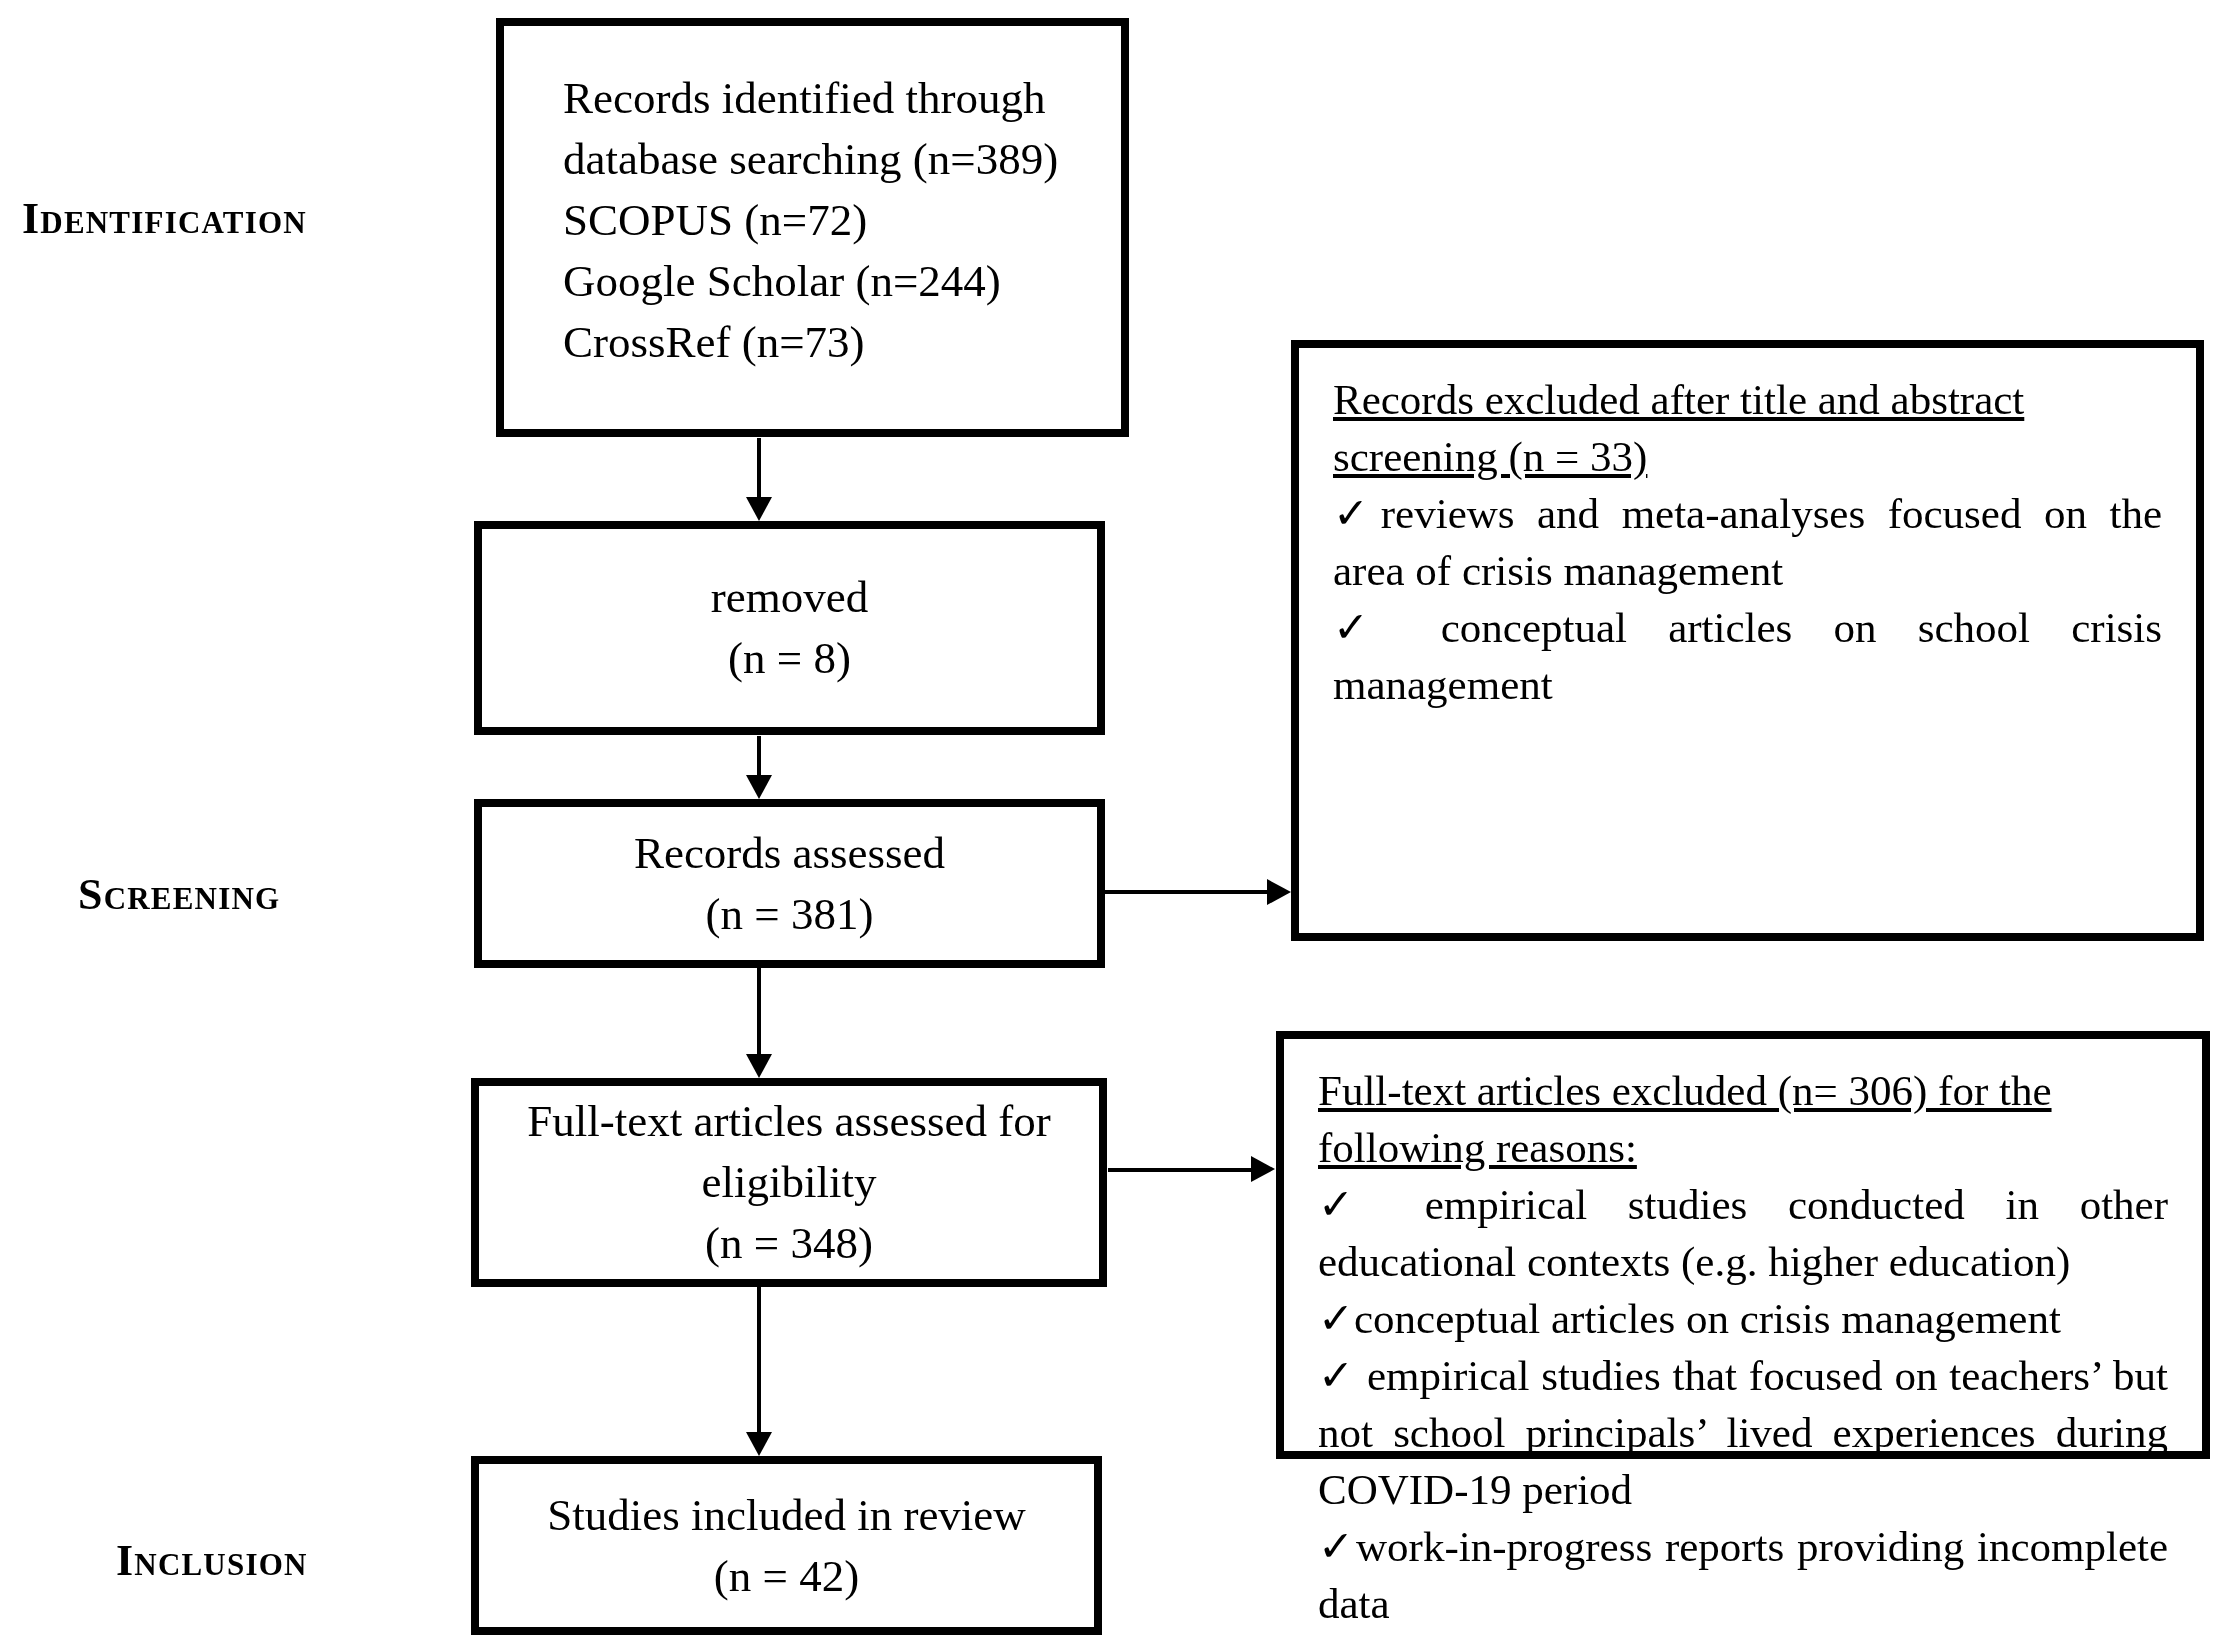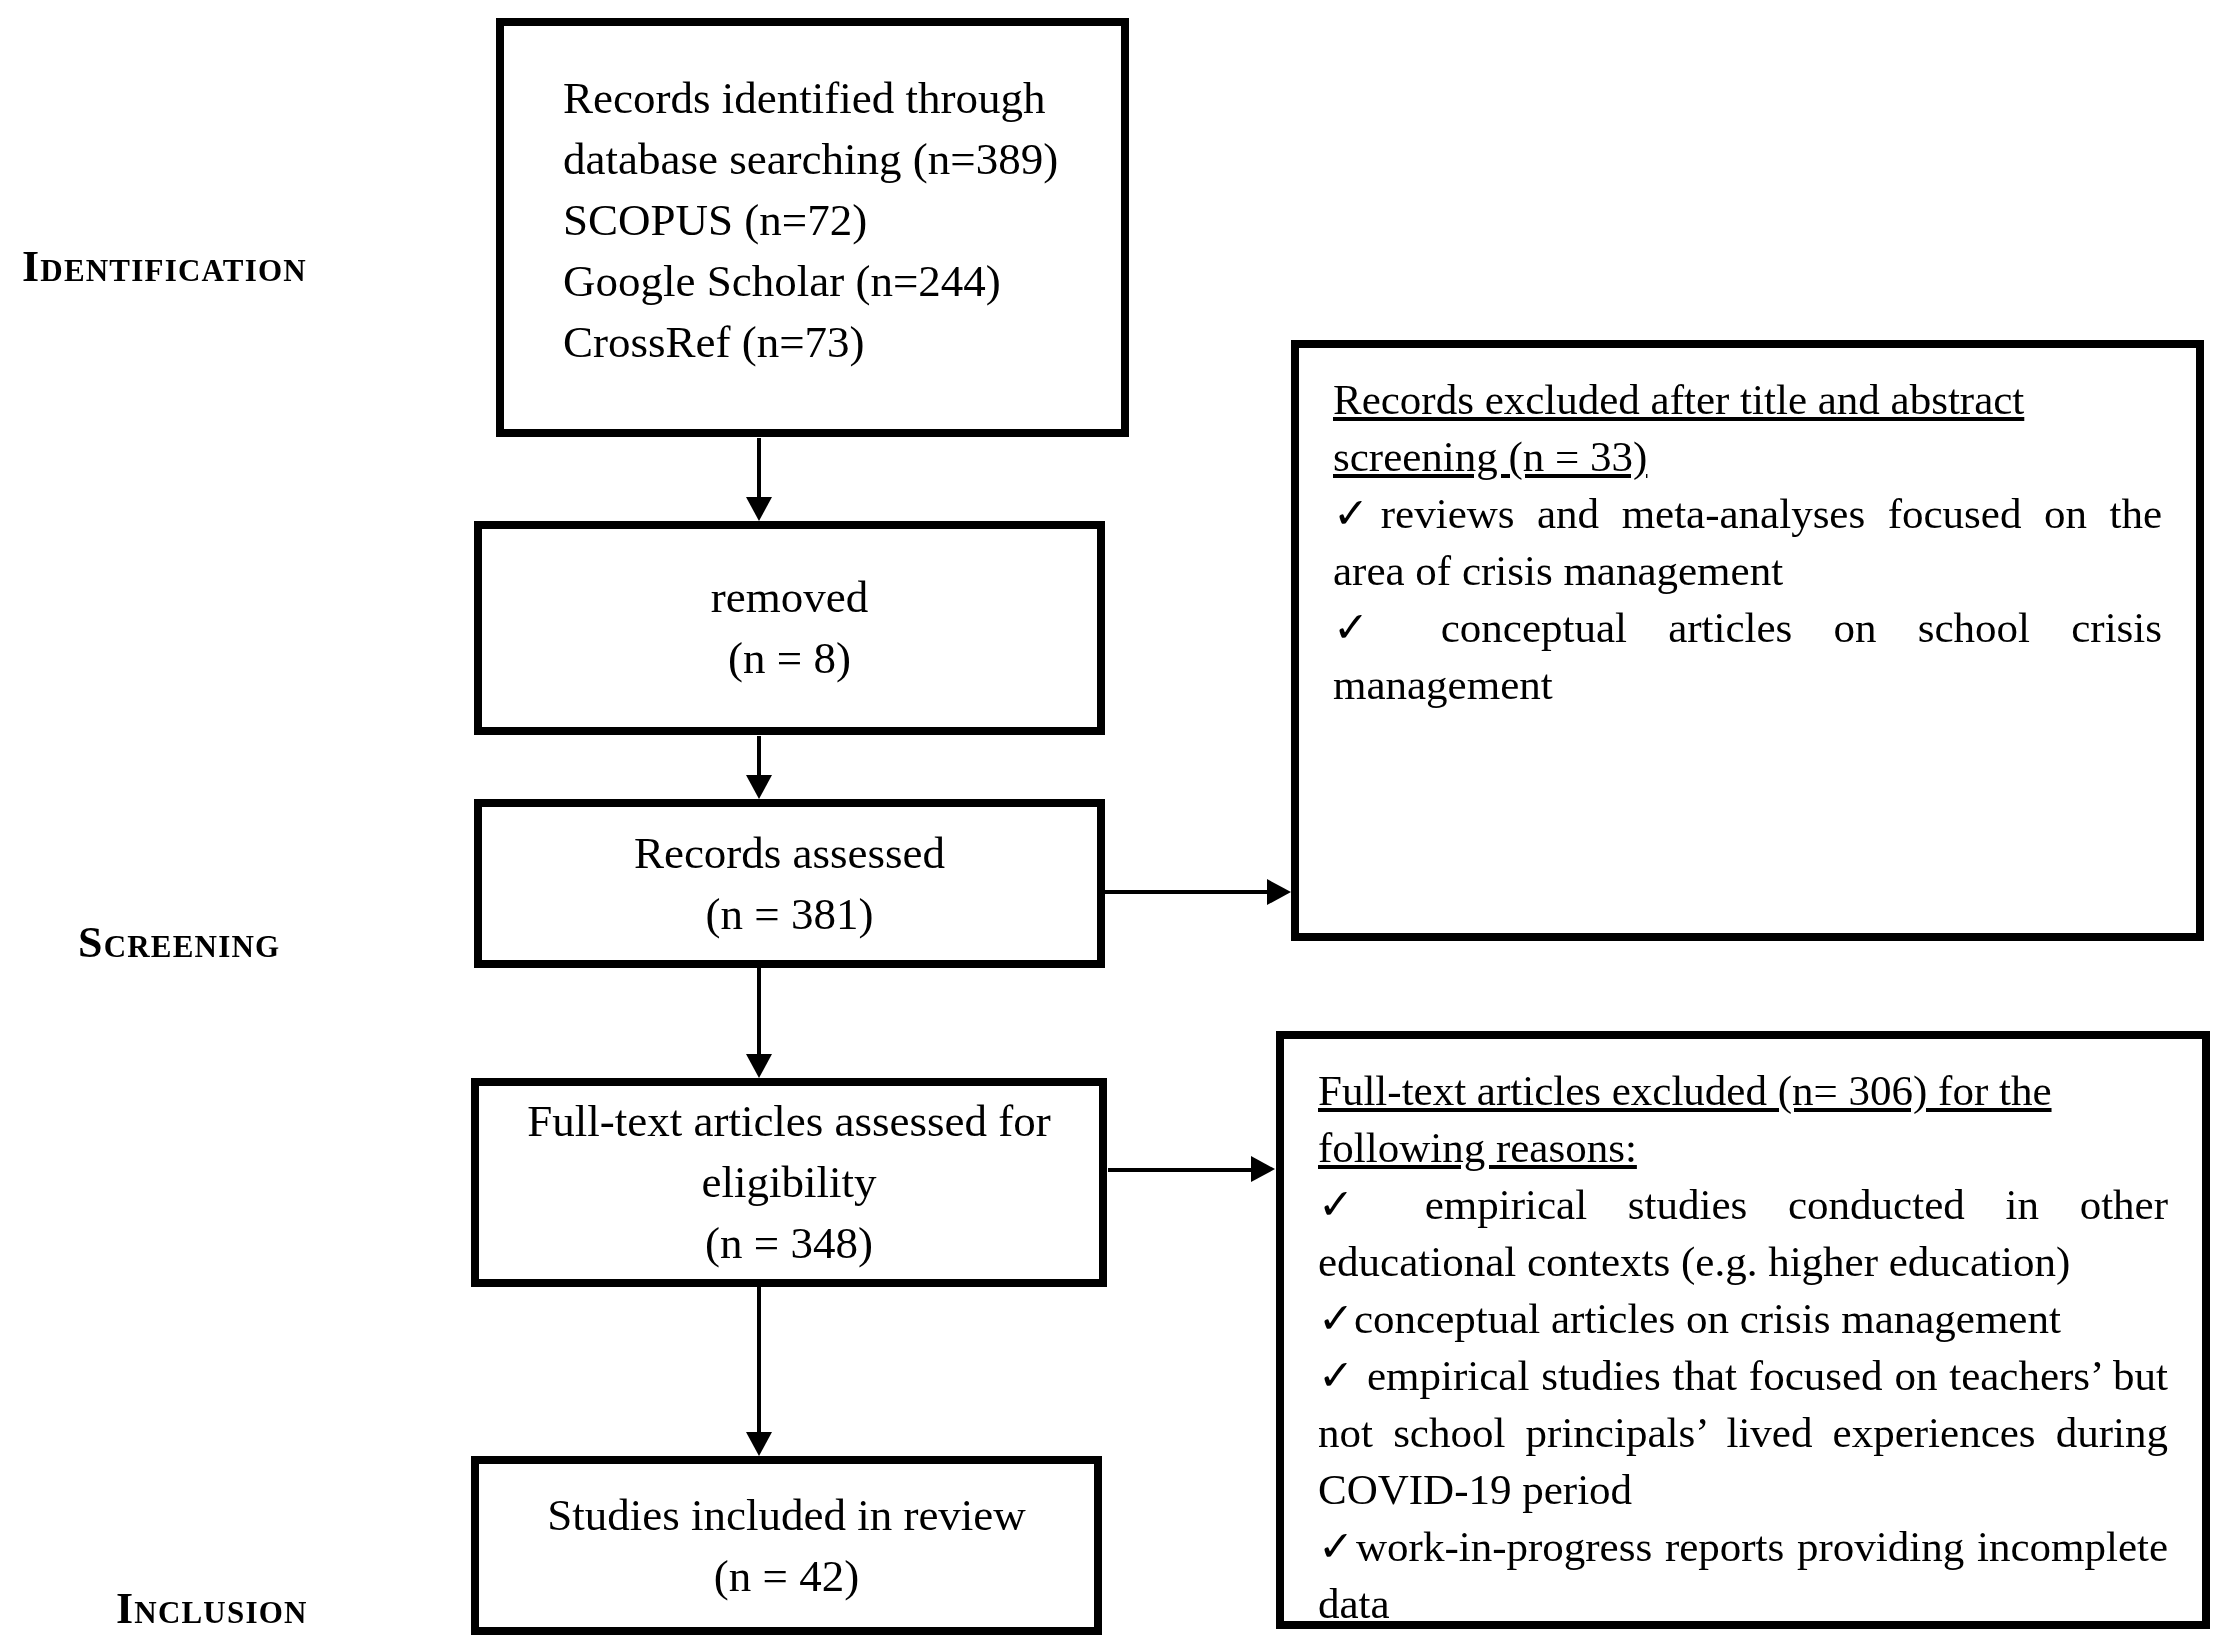--- a/index.html
+++ b/index.html
@@ -16,21 +16,20 @@
     color: #000000;
     overflow: hidden;
   }
   .stage-label {
     position: absolute;
     font-variant: small-caps;
     font-weight: bold;
     font-size: 44px;
     letter-spacing: 1.2px;
     white-space: nowrap;
-    margin-top: 48px;
   }
   .flow-box {
     position: absolute;
     border: 8.6px solid #000000;
     background: #ffffff;
     box-sizing: border-box;
     font-size: 45px;
     line-height: 61px;
   }
   .box-left {
@@ -92,21 +91,21 @@
   #label-screening      { left: 78px; top: 869px; }
   #label-inclusion      { left: 116px; top: 1535px; }
 
   #box-identified { left: 496px; top: 18.4px;   width: 633px; height: 419px; }
   #box-duplicates { left: 474px; top: 521px;  width: 631px; height: 214px; }
   #box-screened   { left: 474px; top: 799px; width: 631px; height: 169px; }
   #box-fulltext   { left: 471px; top: 1078px; width: 636px; height: 209px; }
   #box-included   { left: 471px; top: 1456px; width: 631px; height: 179px; }
 
   #excl-title-abstract { left: 1291px; top: 340px;  width: 913px; height: 601px; }
-  #excl-fulltext       { left: 1276px; top: 1031px; width: 934px; height: 598px; }
+  #excl-fulltext       { left: 1276px; top: 1031px; width: 934px; height: 428px; }
 
   #arrow-1 .shaft-v { left: 757px; top: 438px;  height: 62px; }
   #arrow-1 .head-down { left: 746px; top: 497px; }
   #arrow-2 .shaft-v { left: 757px; top: 736px; height: 42px; }
   #arrow-2 .head-down { left: 746px; top: 775px; }
   #arrow-3 .shaft-v { left: 757px; top: 968px; height: 88px; }
   #arrow-3 .head-down { left: 746px; top: 1054px; }
   #arrow-4 .shaft-v { left: 757px; top: 1280px; height: 154px; }
   #arrow-4 .head-down { left: 746px; top: 1432px; }
 

